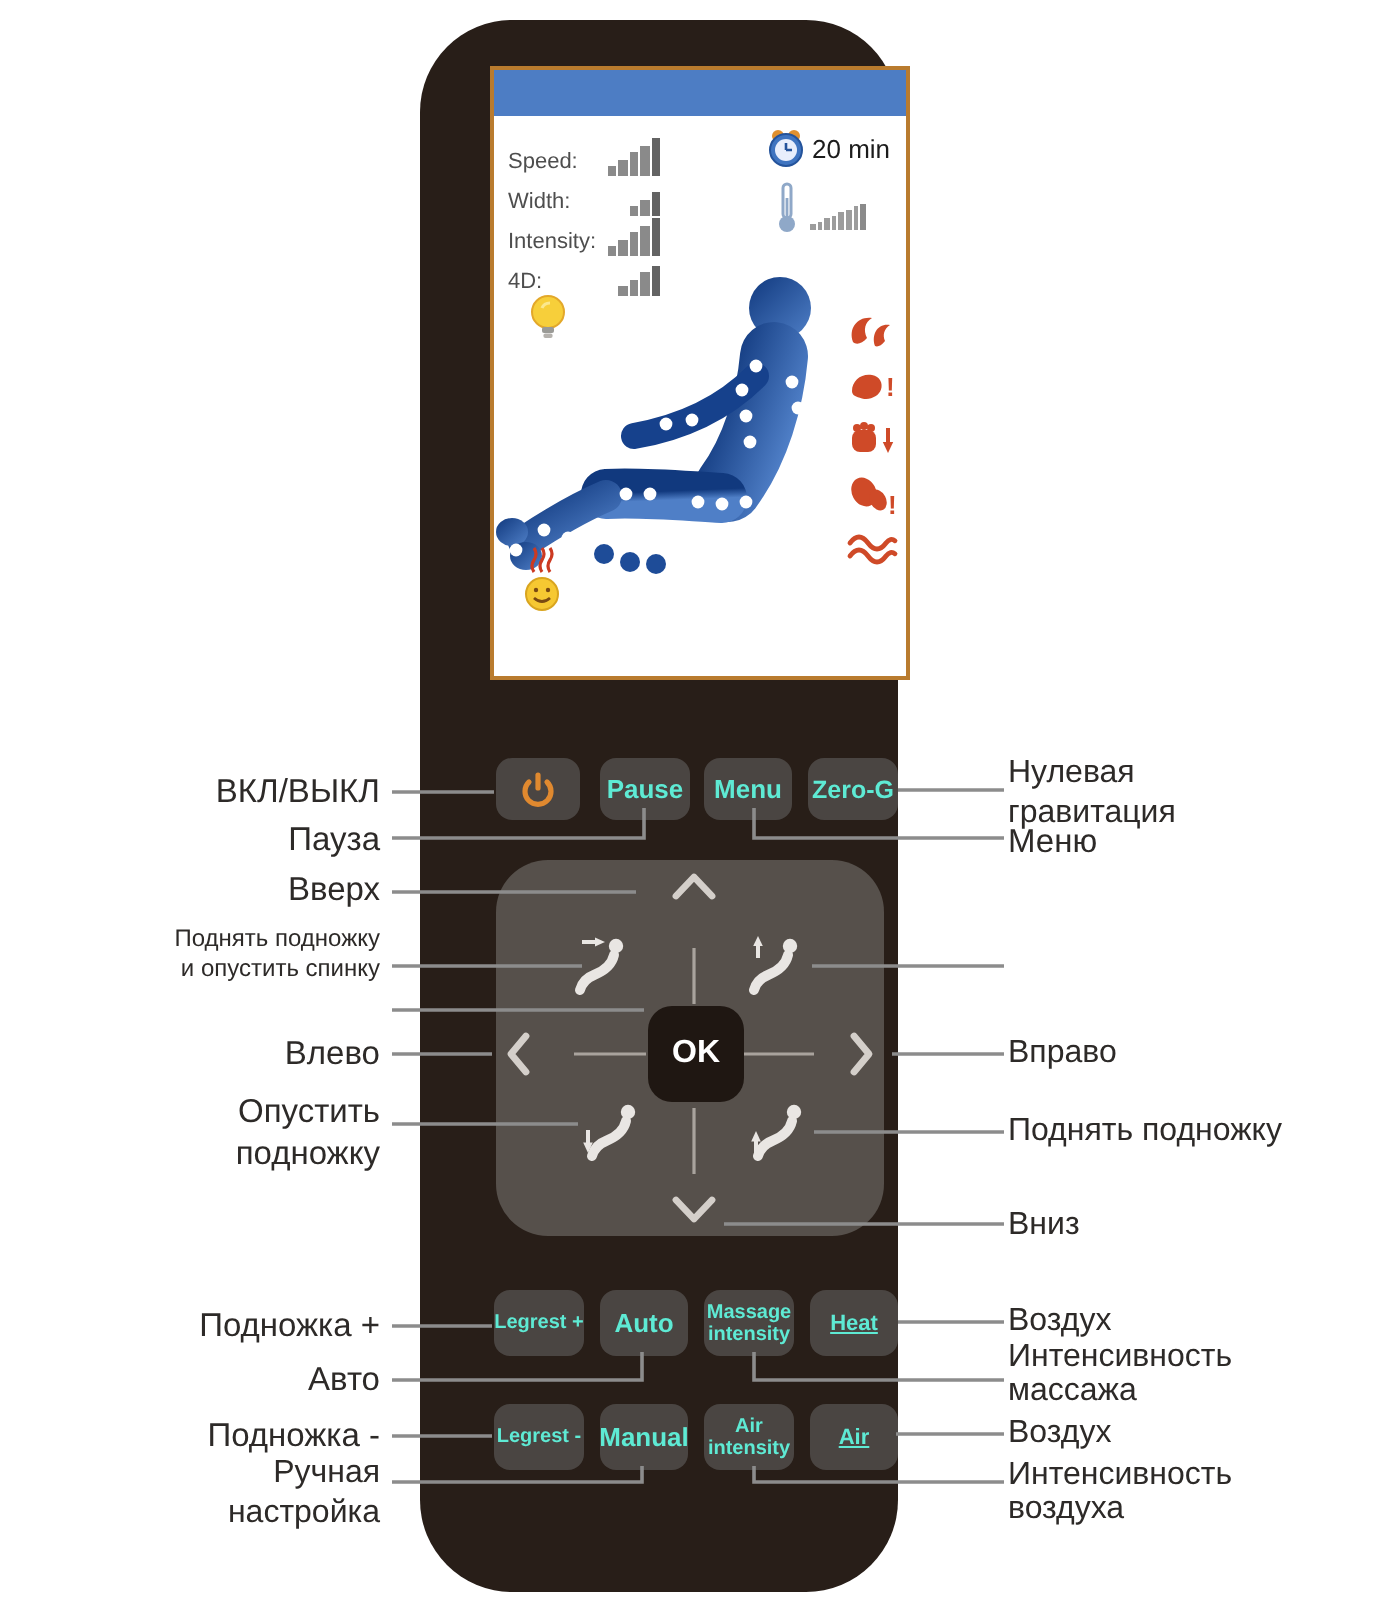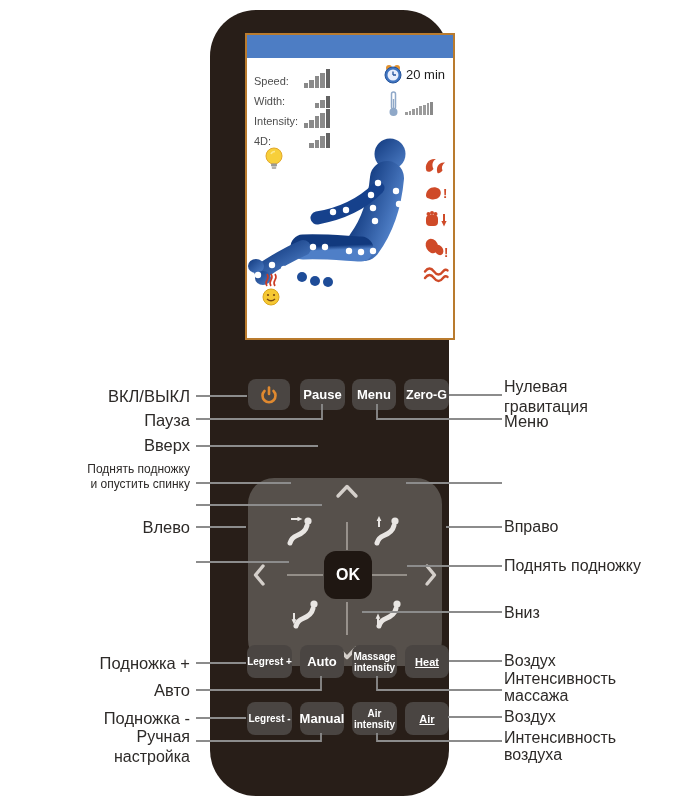--- a/index.html
+++ b/index.html
@@ -28,30 +28,30 @@
   .figure{position:absolute;left:0;top:0;width:206px;height:303px;}
   .ricon{position:absolute;left:176px;}
   .ricon path,.ricon rect,.ricon circle,.ricon ellipse{fill:#cf4a28;}
   .ricon .wv{fill:none;stroke:#cf4a28;stroke-width:2.4;stroke-linecap:round;}
   .ricon .ex{font-family:"Liberation Sans",sans-serif;font-size:13px;font-weight:bold;fill:#cf4a28;}
   .smiley{position:absolute;left:13px;top:238px;}
   .msg-box{position:absolute;left:7px;top:263px;width:192px;height:34px;background:#fff;
            border:1px solid #9a9a9a;display:flex;align-items:center;justify-content:center;}
   .msg-box span{font-size:12.5px;color:#333;}
   
-  .btn{position:absolute;background:#4a4542;border-radius:8px;color:#ffffff;font-weight:bold;
+  .btn{position:absolute;background:#4a4542;border-radius:8px;color:#5eead4;font-weight:bold;
        display:flex;flex-direction:column;align-items:center;justify-content:center;
        text-align:center;cursor:pointer;}
   .btn.r1{top:369px;height:31px;}
   .btn.b1{top:635px;height:33px;}
   .btn.b2{top:692px;height:33px;}
   .fs13{font-size:13px;} .fs12{font-size:12.5px;} .fs11{font-size:11px;text-decoration:underline;} .fs10{font-size:10px;line-height:11px;}
   
   .navpad{position:absolute;left:38px;top:420px;width:194px;height:188px;background:#56504b;
-          border-radius:26px;margin-top:48px;}
+          border-radius:26px;}
   .ok-btn{position:absolute;left:76px;top:73px;width:48px;height:48px;background:#1f1712;
           border-radius:12px;color:#ffffff;font-weight:bold;font-size:16px;
           display:flex;align-items:center;justify-content:center;cursor:pointer;}
   .chev{fill:none;stroke:#d4cfca;stroke-width:3.4;stroke-linecap:round;stroke-linejoin:round;}
   .cl{stroke:#a9a39d;stroke-width:1.6;}
   .rec circle{fill:#e9e6e3;}
   .rec .body{stroke:#e9e6e3;stroke-width:5;fill:none;stroke-linecap:round;}
   .rec .arr{stroke:#e9e6e3;stroke-width:2;fill:none;}
   .rec .arrhead{fill:#e9e6e3;stroke:none;}
   
@@ -341,20 +341,24 @@
   </svg>
 
   <div class="lab lab-l big" style="top:386px"><span>ВКЛ/ВЫКЛ</span></div>
   <div class="lab lab-l big" style="top:410px"><span>Пауза</span></div>
   <div class="lab lab-l big" style="top:435px"><span>Вверх</span></div>
   <div class="lab lab-l small" style="top:462px">
     <div>Поднять подножку</div>
     <div>и опустить спинку</div>
   </div>
   <div class="lab lab-l big" style="top:517px"><span>Влево</span></div>
+  <div class="lab lab-l big lh21" style="top:546px">
+    <div>Опустить</div>
+    <div>подножку</div>
+  </div>
   <div class="lab lab-l big" style="top:653px"><span>Подножка +</span></div>
   <div class="lab lab-l big" style="top:680px"><span>Авто</span></div>
   <div class="lab lab-l big" style="top:708px"><span>Подножка -</span></div>
   <div class="lab lab-r med" style="top:377px">
     <div>Нулевая</div>
     <div>гравитация</div>
   </div>
 
   <div class="lab lab-l med" style="top:727px">
     <div>Ручная</div>

